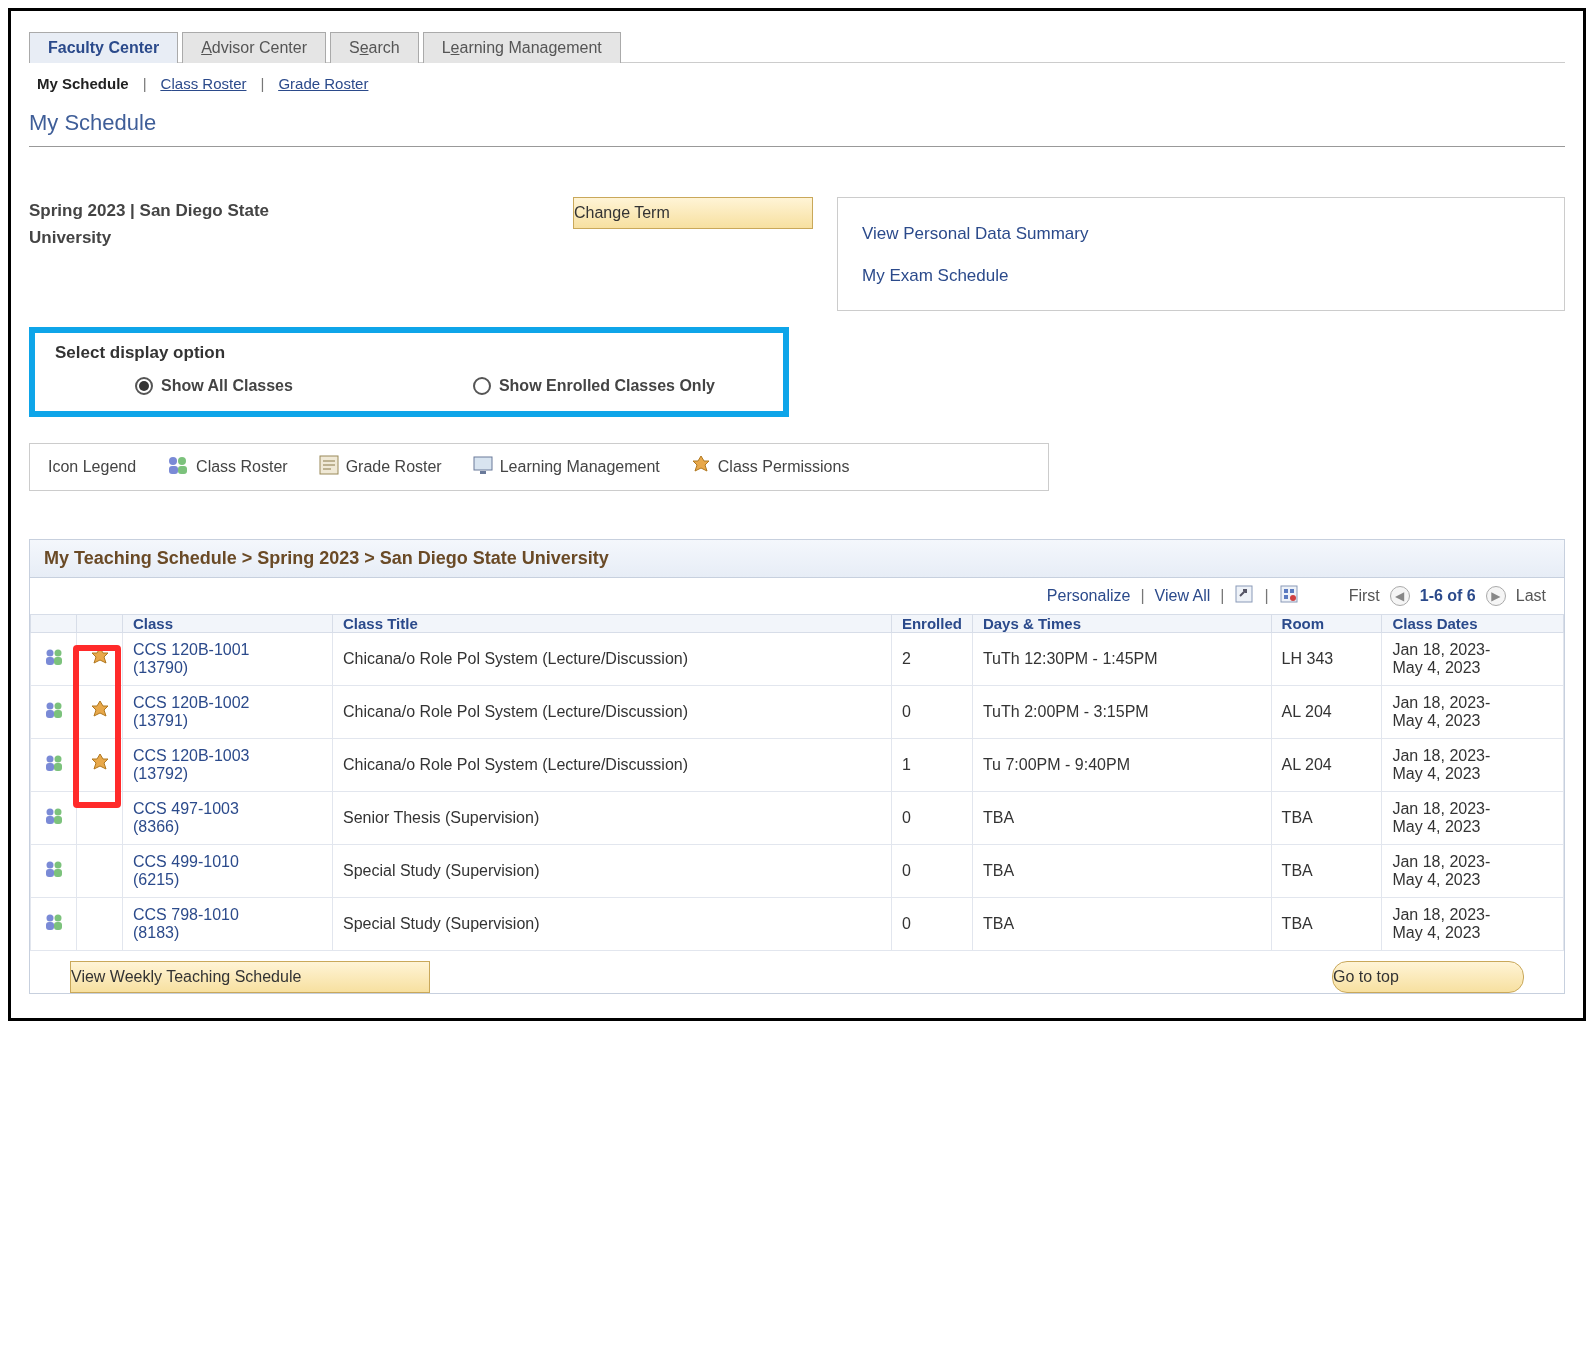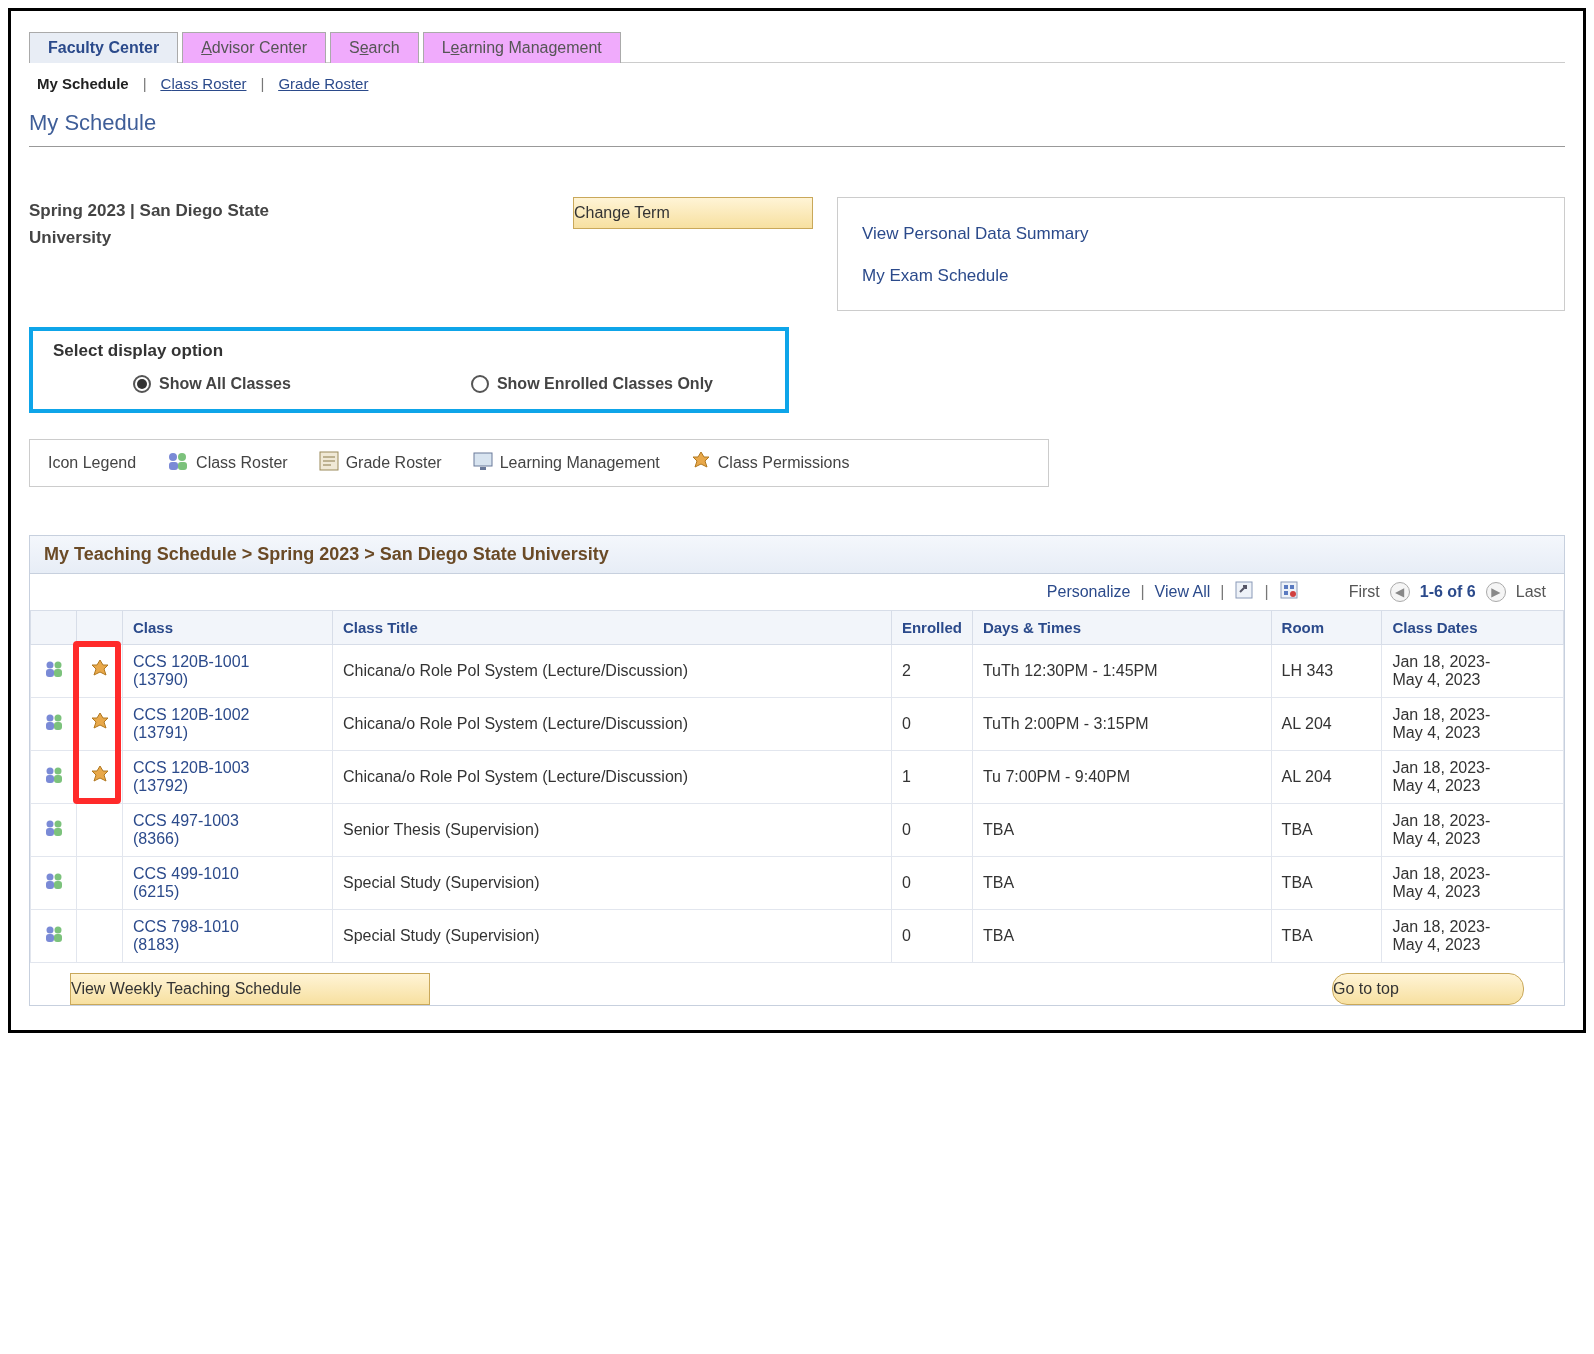--- a/index.html
+++ b/index.html
@@ -19,21 +19,21 @@
   
   .top-tabs {
     display: flex;
     gap: 4px;
     border-bottom: 1px solid #ccc;
     margin-bottom: 4px;
   }
   .top-tab {
     border: 1px solid #aaa;
     border-bottom: none;
-    background: #f0abfc;
+    background: #e5e5e5;
     padding: 6px 18px;
     font-size: 16px;
     color: #555;
     cursor: pointer;
     position: relative;
     top: 1px;
   }
   .top-tab.active {
     background: #e8edf5;
     color: #2b4a8b;
@@ -107,21 +107,21 @@
     margin-left: auto;
   }
   .side-link {
     color: #2b4a8b;
     font-size: 17px;
     cursor: pointer;
     margin: 10px 0 22px 0;
   }
   
   .display-option-box {
-    border: 4px solid #0ea5e9;
+    border: 6px solid #0ea5e9;
     padding: 10px 20px 16px 20px;
     margin-bottom: 26px;
     max-width: 760px;
   }
   .display-option-title {
     font-weight: bold;
     color: #333;
     font-size: 17px;
     margin-bottom: 14px;
   }
@@ -187,21 +187,21 @@
     display:inline-flex; width:20px; height:20px; border:1px solid #aaa; border-radius:50%;
     align-items:center; justify-content:center; background:#f5f5f5; font-size:12px; color:#888; cursor:pointer;
   }
   table.schedule {
     width: 100%;
     border-collapse: collapse;
   }
   table.schedule th {
     background: #f2f5fa;
     text-align: left;
-    padding: 8px 10px;
+    padding: 0 10px;
     font-size: 15px;
     color: #2b4a8b;
     border: 1px solid #d7dde8;
   }
   table.schedule td {
     padding: 8px 10px;
     border: 1px solid #e2e6ee;
     vertical-align: middle;
     font-size: 16px;
     color: #333;

